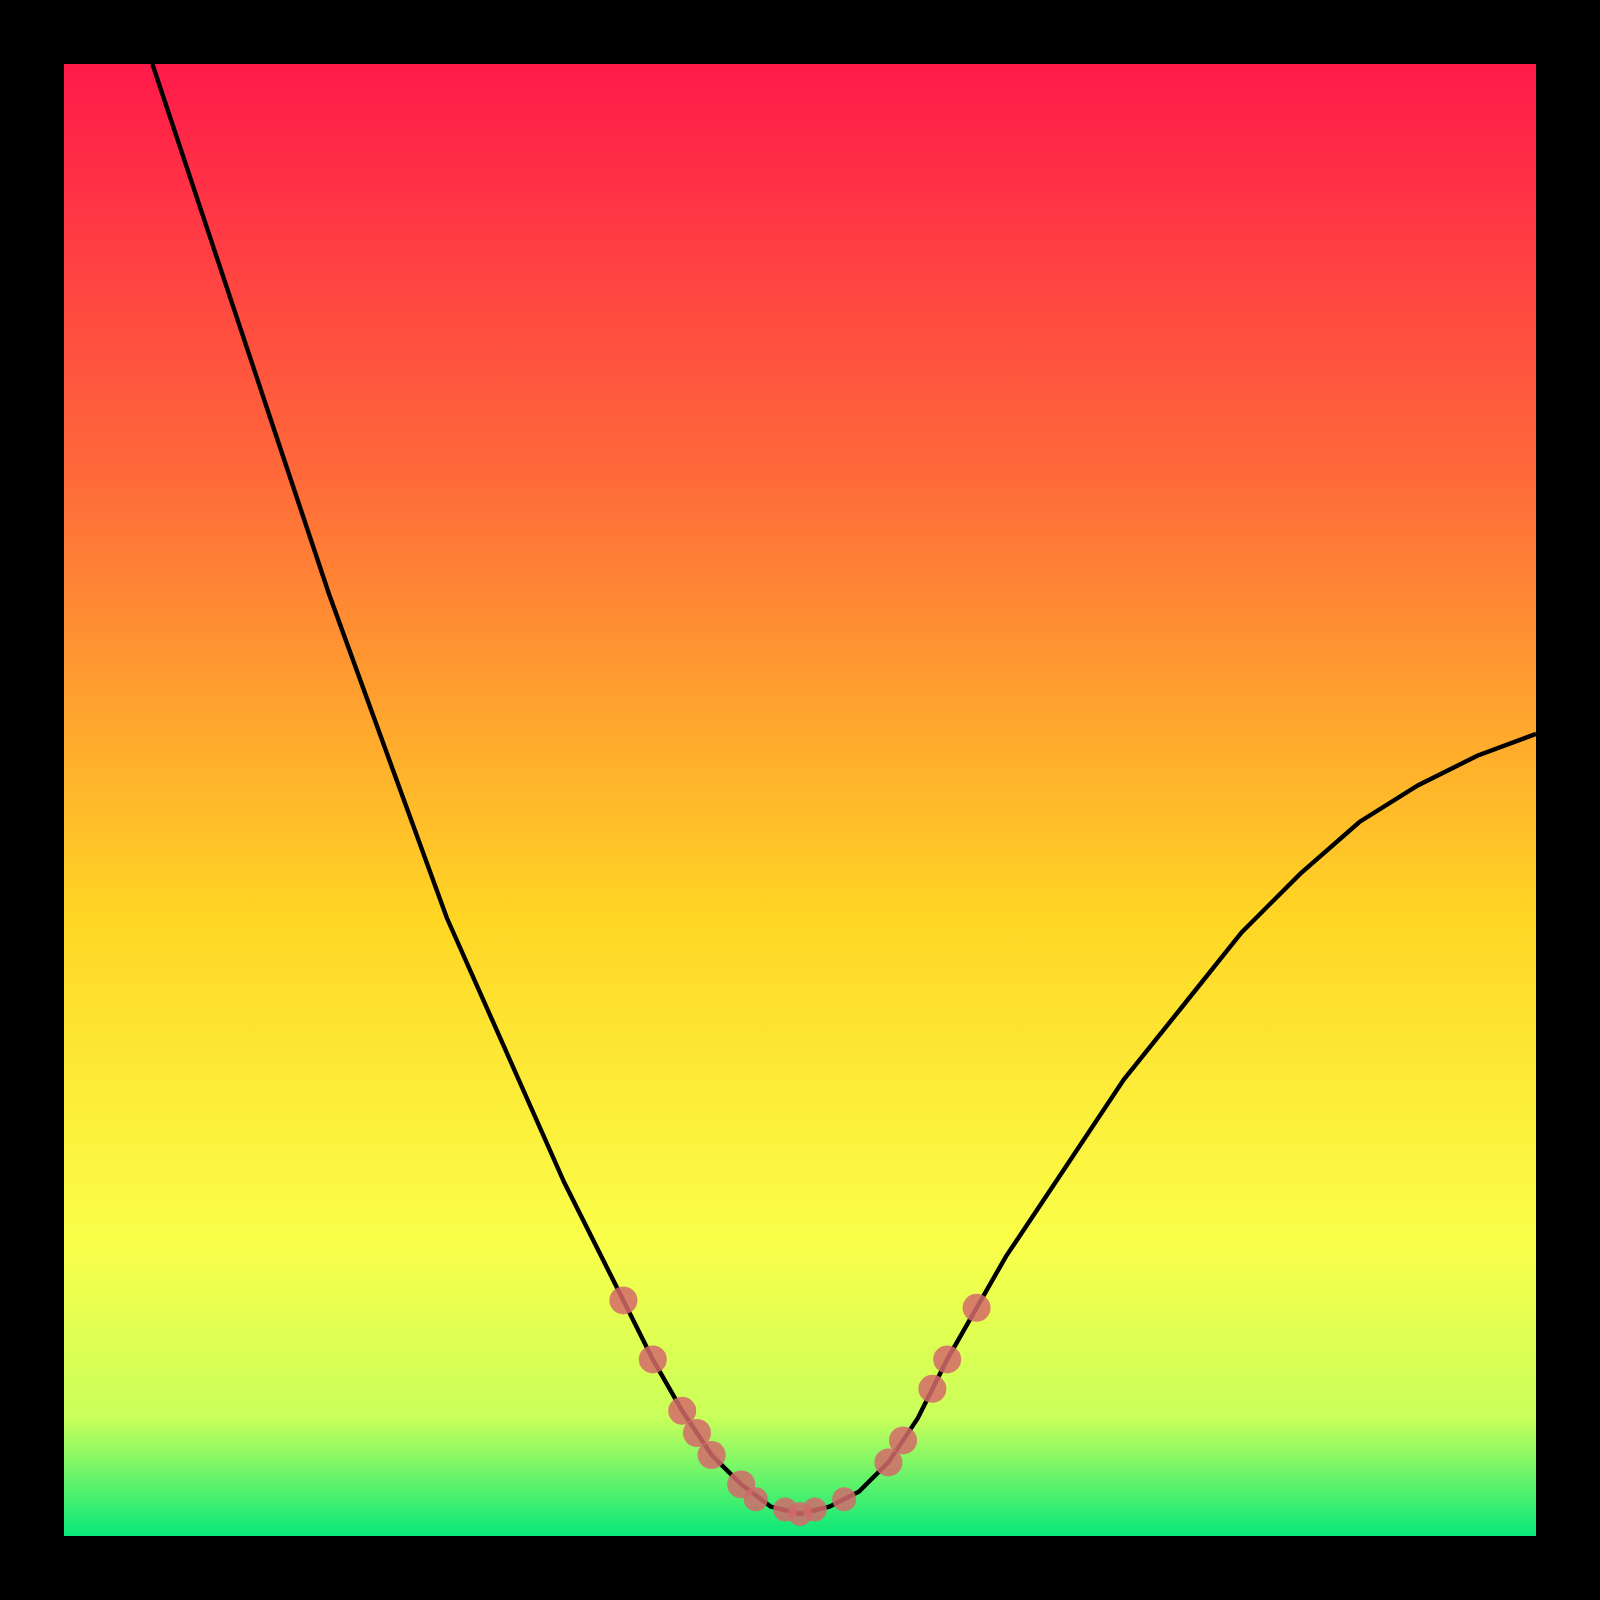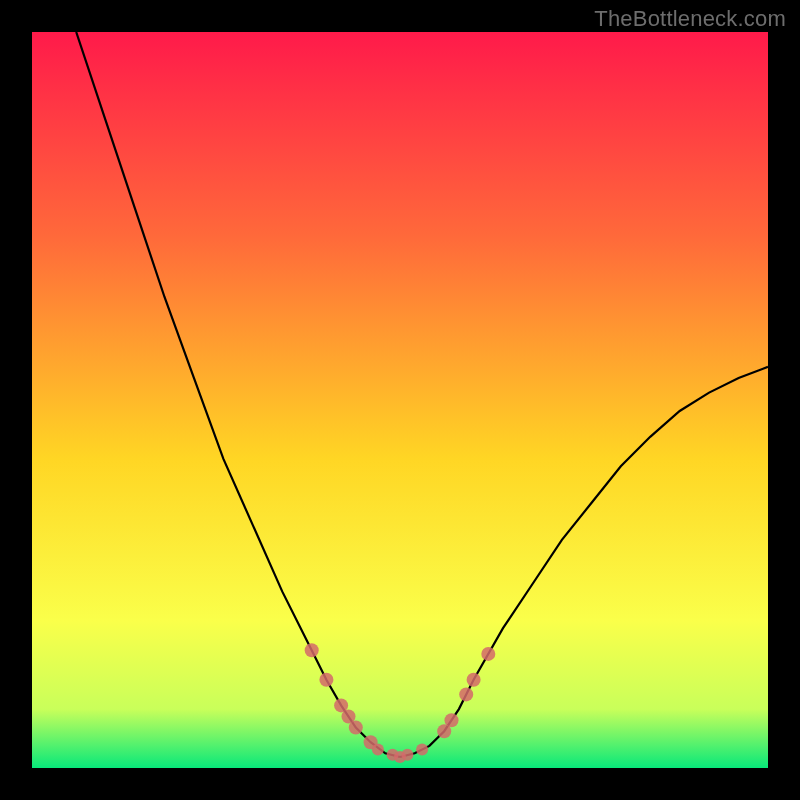--- a/index.html
+++ b/index.html
@@ -80,14 +80,13 @@
           <circle cx="390.1" cy="717.6" r="6" fill="#d46a6a" fill-opacity="0.85"></circle>
           <circle cx="412.2" cy="699.2" r="7" fill="#d46a6a" fill-opacity="0.85"></circle>
           <circle cx="419.5" cy="688.2" r="7" fill="#d46a6a" fill-opacity="0.85"></circle>
           <circle cx="434.2" cy="662.4" r="7" fill="#d46a6a" fill-opacity="0.85"></circle>
           <circle cx="441.6" cy="647.7" r="7" fill="#d46a6a" fill-opacity="0.85"></circle>
           <circle cx="456.3" cy="621.9" r="7" fill="#d46a6a" fill-opacity="0.85"></circle>
         </g>
     </svg>
   </div>
 
-  <div class="watermark">TheBottleneck.com</div>
 </div>
 
 </body></html>

